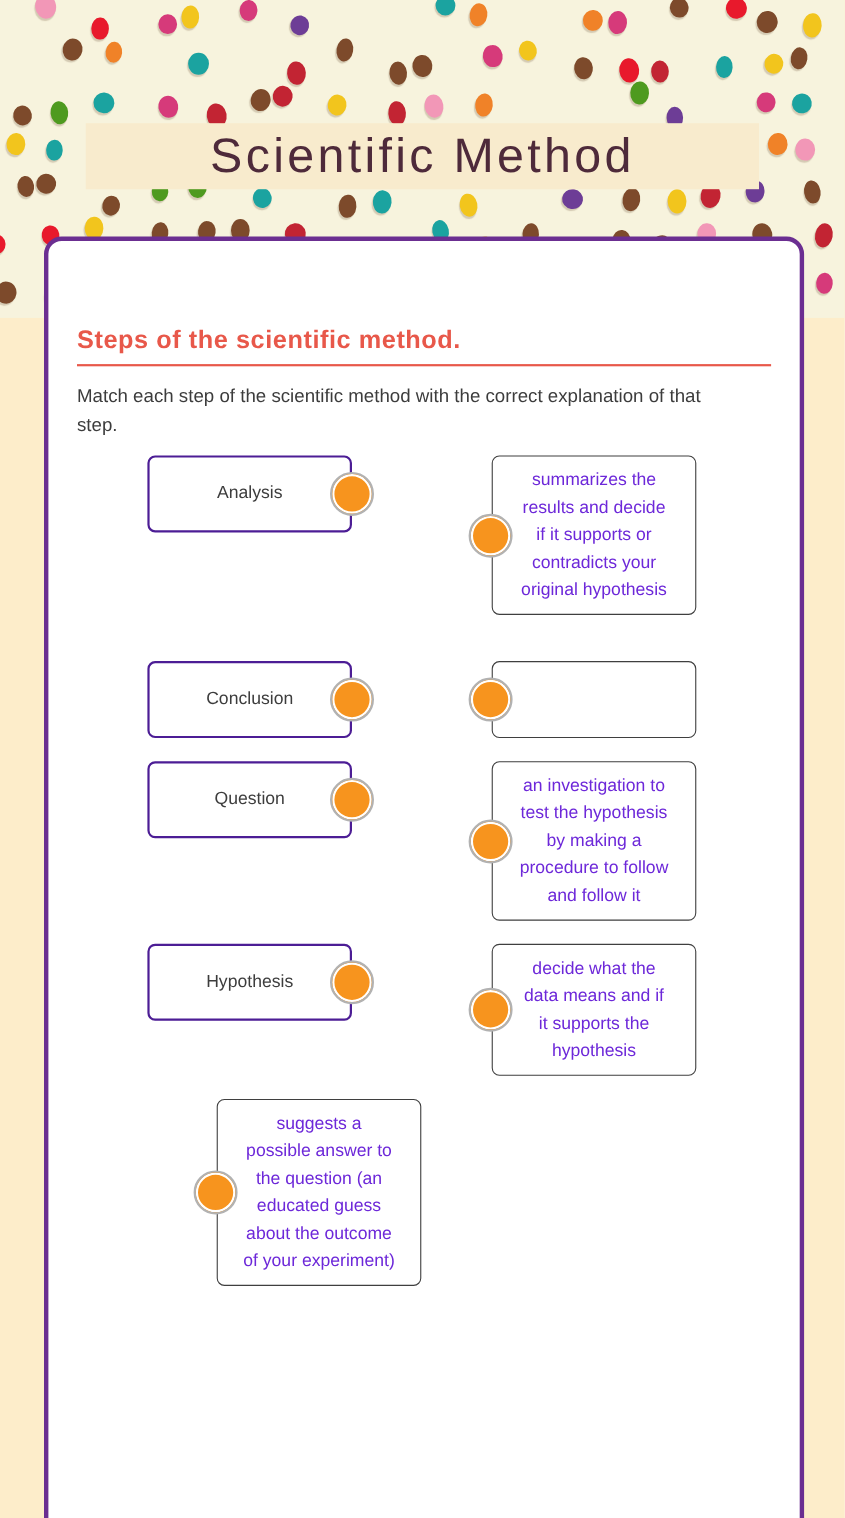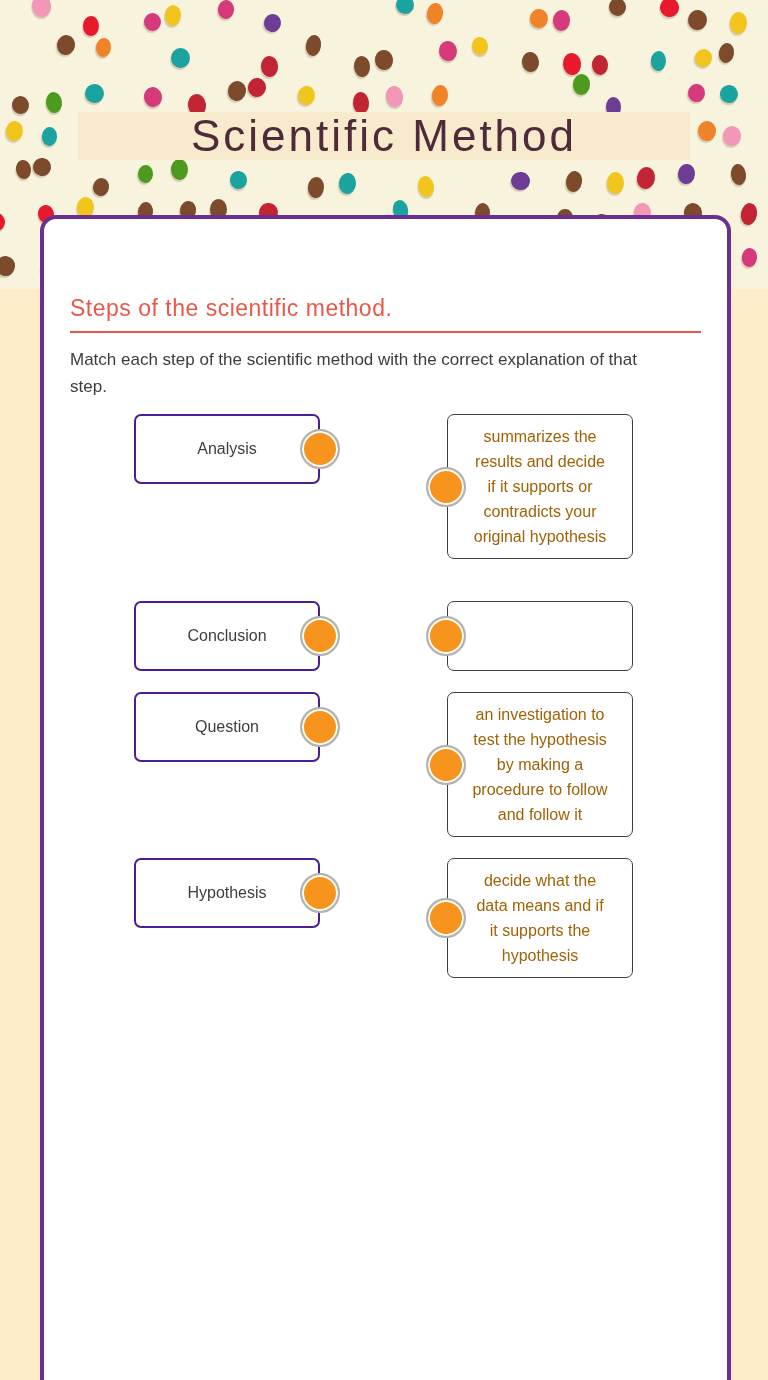--- a/index.html
+++ b/index.html
@@ -21,21 +21,21 @@
   }
   .bg-dot {
     position:absolute;
     border-radius:50%;
     box-shadow:-1px 2px 1px rgba(90,60,30,0.22);
   }
 
   
   .title-banner {
     position:absolute; left:78px; top:112px;
-    width:612px; height:48px;
+    width:612px; height:60px;
     background:#f8ebcd;
     display:flex; align-items:center; justify-content:center;
     z-index:1;
   }
   .title-text {
     font-size:44px;
     letter-spacing:3px;
     color:#4e2a3a;
     white-space:nowrap;
   }
@@ -47,21 +47,21 @@
     background:#ffffff;
     border:4px solid #6b2e91;
     border-radius:16px;
     z-index:1;
   }
   .card-content { padding:76px 26px 0 26px; }
 
   .section-heading {
     color:#e8584a;
     font-size:23px;
-    font-weight:normal;
+    font-weight:bold;
     letter-spacing:0.5px;
   }
   .heading-rule {
     border:none;
     border-top:2px solid #e8584a;
     margin:9px 0 0 0;
   }
   .instruction {
     margin-top:13px;
     max-width:600px;
@@ -91,21 +91,21 @@
   }
   .def-box {
     position:relative;
     width:186px; min-height:70px;
     background:#fff;
     border:1px solid #3f3f3f;
     border-radius:7px;
     padding:9px 23px;
     display:flex; align-items:center; justify-content:center;
     text-align:center;
-    font-size:16px; line-height:25px; color:#a16207;
+    font-size:16px; line-height:25px; color:#6d28d9;
   }
 
   .connector-dot {
     position:absolute;
     top:50%;
     width:40px; height:40px;
     transform:translateY(-50%);
     border-radius:50%;
     background:#f7941e;
     border:2px solid #b2b2b2;
@@ -299,17 +299,23 @@
     </div>
     <div class="def-cell">
       <div class="def-box">
         <span class="bind-def">decide what the data means and if it supports the hypothesis</span>
         <span class="connector-dot dot-left"></span>
       </div>
     </div>
   </div>
 
   <div class="match-row">
+    <div class="def-cell">
+      <div class="def-box">
+        <span class="bind-def">suggests a possible answer to the question (an educated guess about the outcome of your experiment)</span>
+        <span class="connector-dot dot-left"></span>
+      </div>
+    </div>
   </div>
 </div>
 
   </div>
 </div>
 
 </body></html>

